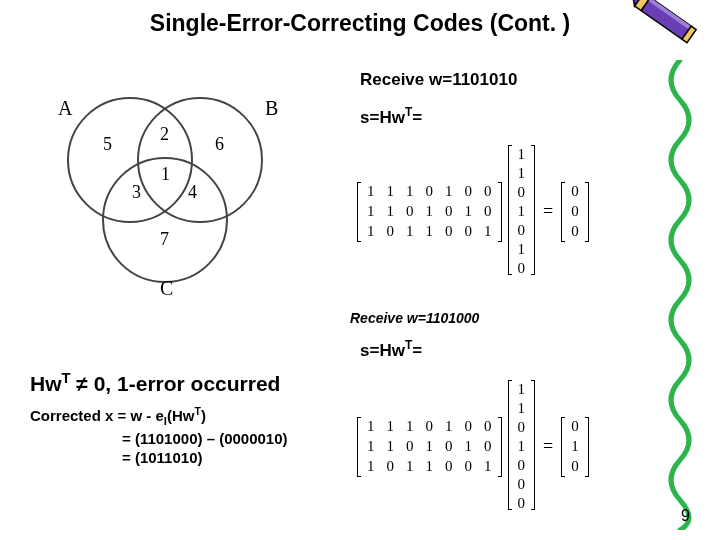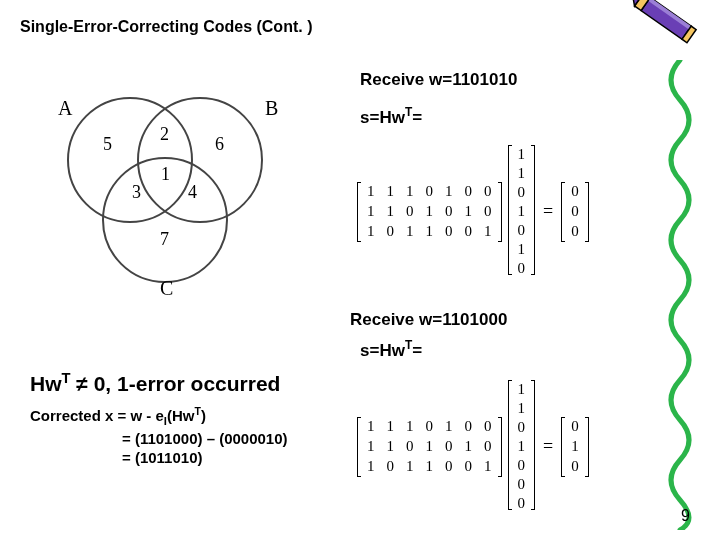--- a/index.html
+++ b/index.html
@@ -12,23 +12,23 @@
     position: relative;
     overflow: hidden;
   }
   .slide {
     width: 100%;
     height: 100%;
     position: relative;
     padding: 10px 20px;
   }
   .title {
-    font-size: 16px;
-    font-weight: bold;
-    margin-top: 8px;
+    font-size: 23px;
+    font-weight: bold;
+    text-align: center;
     margin-bottom: 8px;
   }
   .venn {
     position: absolute;
     top: 80px;
     left: 40px;
   }
   .receive1 {
     position: absolute;
     top: 70px;
@@ -50,22 +50,23 @@
     left: 355px;
     display: flex;
     align-items: center;
     font-family: "Times New Roman", serif;
     font-size: 15px;
   }
   .receive2 {
     position: absolute;
     top: 310px;
     left: 350px;
-    font-size: 17px;
-    font-weight: bold;
+    font-size: 14px;
+    font-weight: bold;
+    font-style: italic;
   }
   .eq2 {
     position: absolute;
     top: 338px;
     left: 360px;
     font-size: 17px;
     font-weight: bold;
   }
   .err-note {
     position: absolute;

